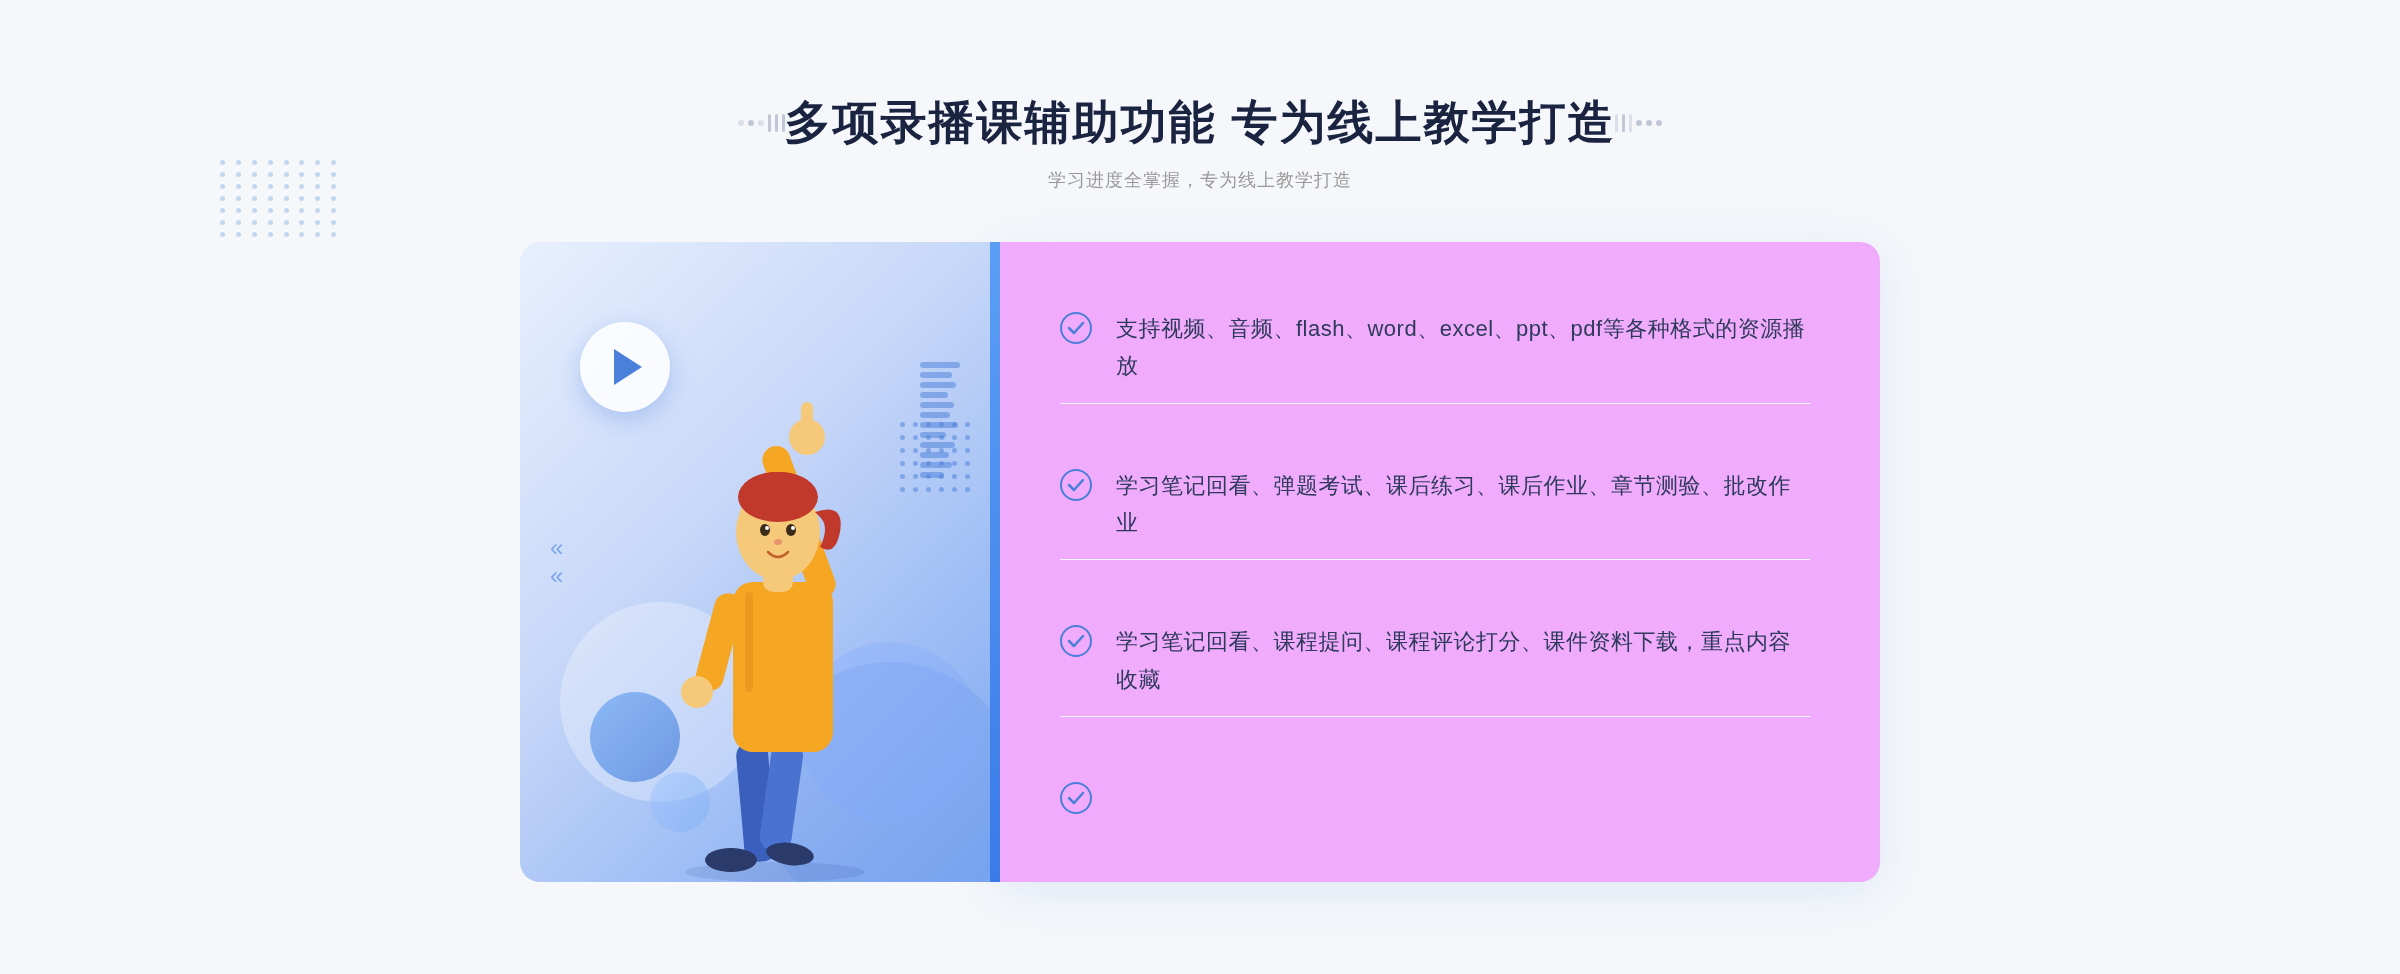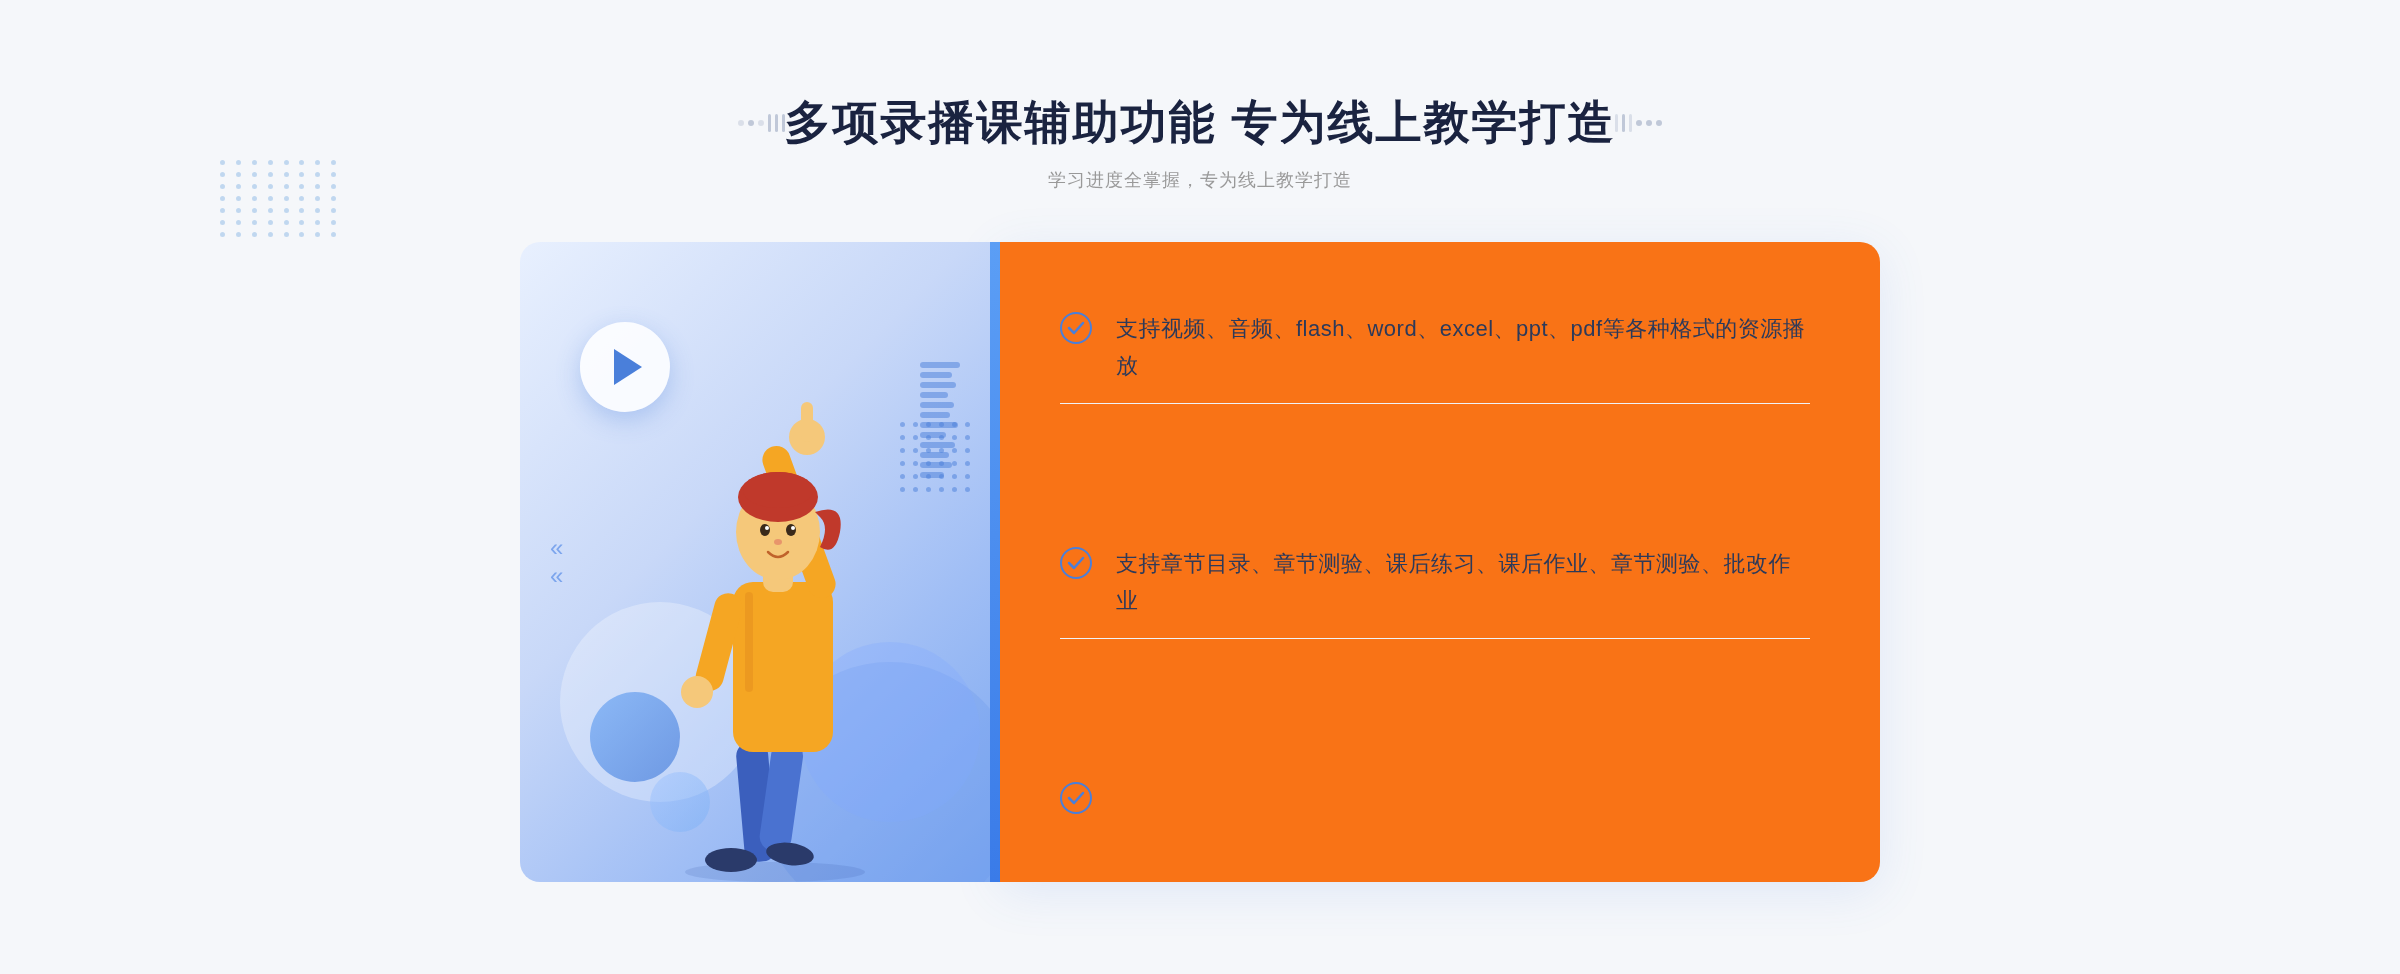--- a/index.html
+++ b/index.html
@@ -226,21 +226,21 @@
       bottom: 0;
       left: 50%;
       transform: translateX(-45%);
       width: 300px;
       height: 520px;
     }
 
     
     .features-panel {
       flex: 1;
-      background: #f97316;
+      background: #f0abfc;
       border-radius: 0 20px 20px 0;
       padding: 50px 70px 50px 60px;
       display: flex;
       flex-direction: column;
       justify-content: space-between;
       box-shadow: 0 10px 50px rgba(74, 127, 218, 0.12);
     }
 
     .feature-item {
       display: flex;
@@ -530,30 +530,39 @@
         <span class="feature-text">支持视频、音频、flash、word、excel、ppt、pdf等各种格式的资源播放</span>
       </div>
 
       <div class="feature-item">
         <div class="check-icon">
           <svg viewBox="0 0 32 32" xmlns="http://www.w3.org/2000/svg">
             <circle cx="16" cy="16" r="15" stroke="#4a7fda" stroke-width="2" fill="none"></circle>
             <polyline points="9,16 14,21 23,11" stroke="#4a7fda" stroke-width="2.5" fill="none" stroke-linecap="round" stroke-linejoin="round"></polyline>
           </svg>
         </div>
-        <span class="feature-text">支持章节目录、章节测验、课后练习、课后作业、章节测验、批改作业</span>
-      </div>
-
+        <span class="feature-text">学习笔记回看、弹题考试、课后练习、课后作业、章节测验、批改作业</span>
+      </div>
 
       <div class="feature-item">
         <div class="check-icon">
           <svg viewBox="0 0 32 32" xmlns="http://www.w3.org/2000/svg">
             <circle cx="16" cy="16" r="15" stroke="#4a7fda" stroke-width="2" fill="none"></circle>
             <polyline points="9,16 14,21 23,11" stroke="#4a7fda" stroke-width="2.5" fill="none" stroke-linecap="round" stroke-linejoin="round"></polyline>
           </svg>
         </div>
+        <span class="feature-text">学习笔记回看、课程提问、课程评论打分、课件资料下载，重点内容收藏</span>
+      </div>
+
+      <div class="feature-item">
+        <div class="check-icon">
+          <svg viewBox="0 0 32 32" xmlns="http://www.w3.org/2000/svg">
+            <circle cx="16" cy="16" r="15" stroke="#4a7fda" stroke-width="2" fill="none"></circle>
+            <polyline points="9,16 14,21 23,11" stroke="#4a7fda" stroke-width="2.5" fill="none" stroke-linecap="round" stroke-linejoin="round"></polyline>
+          </svg>
+        </div>
       </div>
 
     </div>
 
   </div>
 
 </div>
 
 </body></html>

